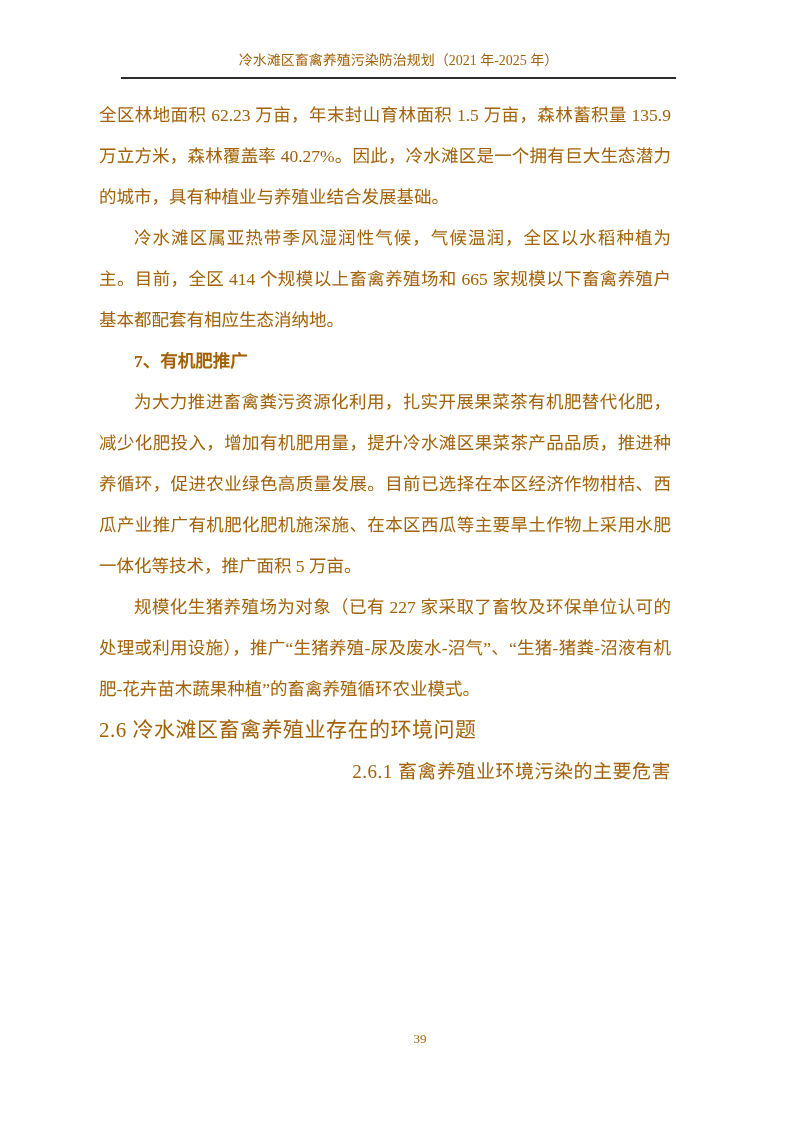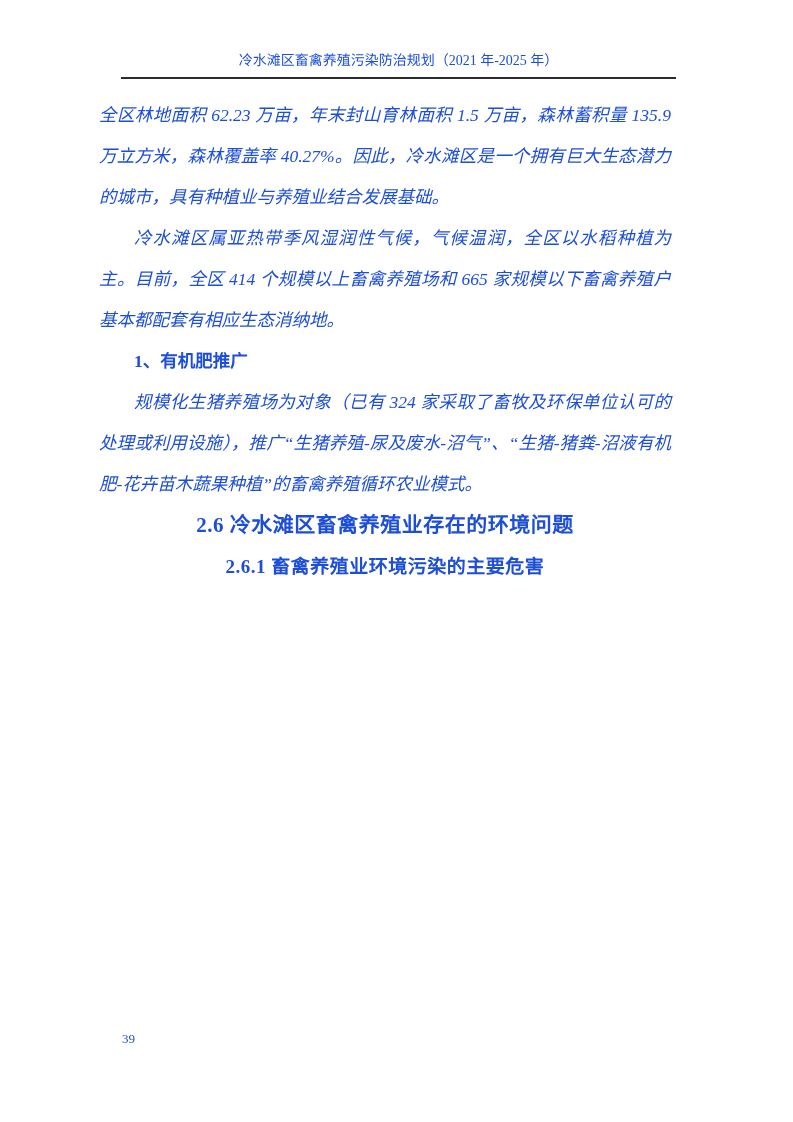--- a/index.html
+++ b/index.html
@@ -6,21 +6,21 @@
     margin: 0;
     padding: 0;
     background: #ffffff;
   }
   .page {
     position: relative;
     width: 793px;
     height: 1122px;
     background: #ffffff;
     font-family: "Liberation Serif", "DejaVu Serif", serif;
-    color: #1d4ed8;
+    color: #a16207;
     overflow: hidden;
   }
   .doc-header {
     position: absolute;
     top: 50px;
     left: 121px;
     width: 555px;
     text-align: center;
     font-size: 14px;
     line-height: 21px;
@@ -33,77 +33,78 @@
     left: 99px;
     width: 572px;
     font-size: 17.5px;
     line-height: 41px;
     text-align: justify;
     text-justify: inter-ideograph;
   }
   .para {
     margin: 0;
     text-indent: 2em;
-    font-style: italic;
   }
   .para.no-indent {
     text-indent: 0;
   }
   .inline-heading {
     margin: 0;
     font-size: 17.5px;
     font-weight: bold;
     text-indent: 2em;
     text-align: left;
     line-height: 41px;
   }
   .section-heading {
     margin: 0;
     font-size: 21px;
-    font-weight: bold;
-    text-align: center;
+    font-weight: normal;
+    text-align: left;
     line-height: 41px;
     letter-spacing: 0.5px;
   }
   .subsection-heading {
     margin: 0;
     font-size: 19px;
-    font-weight: bold;
-    text-align: center;
+    font-weight: normal;
+    text-align: right;
     line-height: 41px;
     letter-spacing: 0.5px;
   }
   .doc-footer {
     position: absolute;
     top: 1030px;
     left: 122px;
     width: 596px;
+    text-align: center;
     font-size: 13px;
     line-height: 18px;
   }
 </style>
 </head>
 <body>
 
 <div class="page">
 
   <header class="doc-header">
     <div>冷水滩区畜禽养殖污染防治规划（2021 年-2025 年）</div>
   </header>
 
   <main class="doc-body">
 
     <p class="para no-indent">全区林地面积 62.23 万亩，年末封山育林面积 1.5 万亩，森林蓄积量 135.9 万立方米，森林覆盖率 40.27%。因此，冷水滩区是一个拥有巨大生态潜力的城市，具有种植业与养殖业结合发展基础。</p>
 
     <p class="para">冷水滩区属亚热带季风湿润性气候，气候温润，全区以水稻种植为主。目前，全区 414 个规模以上畜禽养殖场和 665 家规模以下畜禽养殖户基本都配套有相应生态消纳地。</p>
 
-    <h4 class="inline-heading">1、有机肥推广</h4>
+    <h4 class="inline-heading">7、有机肥推广</h4>
 
+    <p class="para">为大力推进畜禽粪污资源化利用，扎实开展果菜茶有机肥替代化肥，减少化肥投入，增加有机肥用量，提升冷水滩区果菜茶产品品质，推进种养循环，促进农业绿色高质量发展。目前已选择在本区经济作物柑桔、西瓜产业推广有机肥化肥机施深施、在本区西瓜等主要旱土作物上采用水肥一体化等技术，推广面积 5 万亩。</p>
 
-    <p class="para">规模化生猪养殖场为对象（已有 324 家采取了畜牧及环保单位认可的处理或利用设施），推广“生猪养殖-尿及废水-沼气”、“生猪-猪粪-沼液有机肥-花卉苗木蔬果种植”的畜禽养殖循环农业模式。</p>
+    <p class="para">规模化生猪养殖场为对象（已有 227 家采取了畜牧及环保单位认可的处理或利用设施），推广“生猪养殖-尿及废水-沼气”、“生猪-猪粪-沼液有机肥-花卉苗木蔬果种植”的畜禽养殖循环农业模式。</p>
 
     <h2 class="section-heading">2.6 冷水滩区畜禽养殖业存在的环境问题</h2>
 
     <h3 class="subsection-heading">2.6.1 畜禽养殖业环境污染的主要危害</h3>
 
 
 
 
   </main>
 

